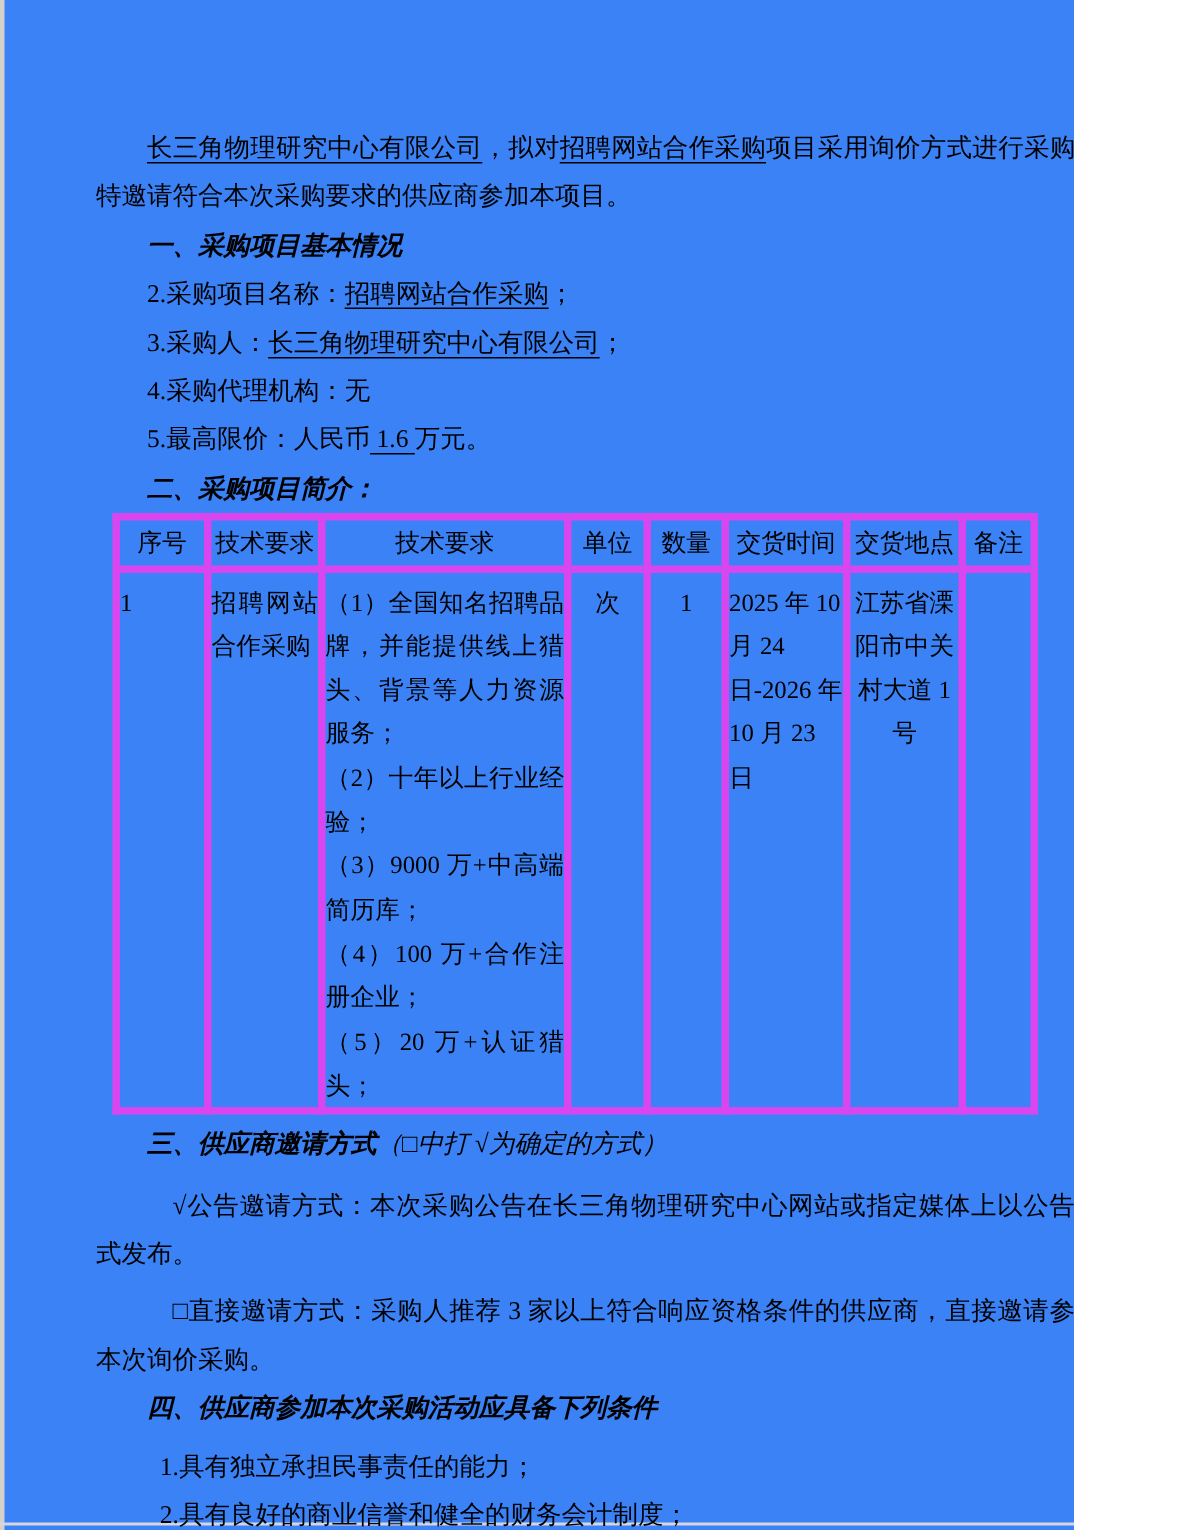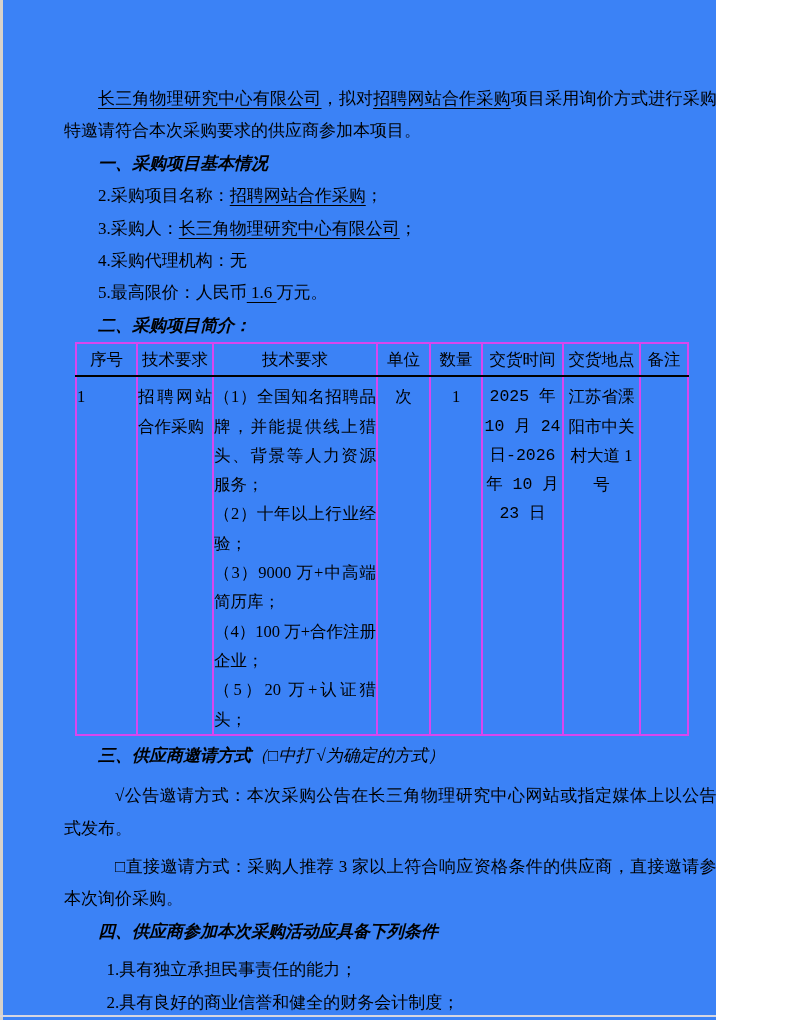--- a/index.html
+++ b/index.html
@@ -18,30 +18,30 @@
   .para { margin:0; text-align:justify; text-indent:2em; }
   .u { text-decoration:underline; text-underline-offset:4px; }
 
   .h { margin:0 0 0 2em; font-family:"Liberation Sans","DejaVu Sans",sans-serif; font-weight:bold; font-size:17px;font-style:italic; }
   .h-note { font-family:"Liberation Serif","DejaVu Serif",serif; font-weight:normal;text-align:right; }
 
   .item { margin:0 0 0 2em; text-align:justify; }
 
   table.proc { border-collapse:collapse; margin-left:11px; width:612px; table-layout:fixed;
                font-size:16.5px; line-height:29.3px; border:2px solid #000; }
-  table.proc th, table.proc td { border:2px solid #d946ef; padding:0; box-sizing:border-box; }
+  table.proc th, table.proc td { border:5px solid #d946ef; padding:0; box-sizing:border-box; }
   table.proc thead th { height:33px; font-weight:normal; text-align:center; vertical-align:middle;
                         border-bottom:2px solid #000; }
   table.proc tbody td { height:315px; vertical-align:top; padding-top:5px; }
   td.c-index   { padding-left:8px; }
   td.c-product { padding-left:5px; padding-right:5px; text-align:justify; text-justify:inter-character; }
   td.c-tech    { padding-left:8px; padding-right:8px; }
   td.c-tech div{ text-align:justify; text-justify:inter-character; }
   td.c-unit, td.c-qty { text-align:center; }
-  td.c-time  { text-align:center; padding-left:3px; padding-right:3px;font-family:Liberation Mono, monospace; }
+  td.c-time  { padding-left:3px; padding-right:3px; }
   td.c-place { text-align:center; padding-left:3px; padding-right:3px; }
 
   .h3-row { margin-top:4px; }
   .opt { margin:0; text-align:justify; text-indent:3em; }
   .opt-1 { margin-top:8px; }
   .opt-2 { margin-top:6px; }
   .s4-items { margin-top:6px; }
   .s4-item { margin:0 0 0 2.5em; text-align:justify; }
 </style>
 </head>

